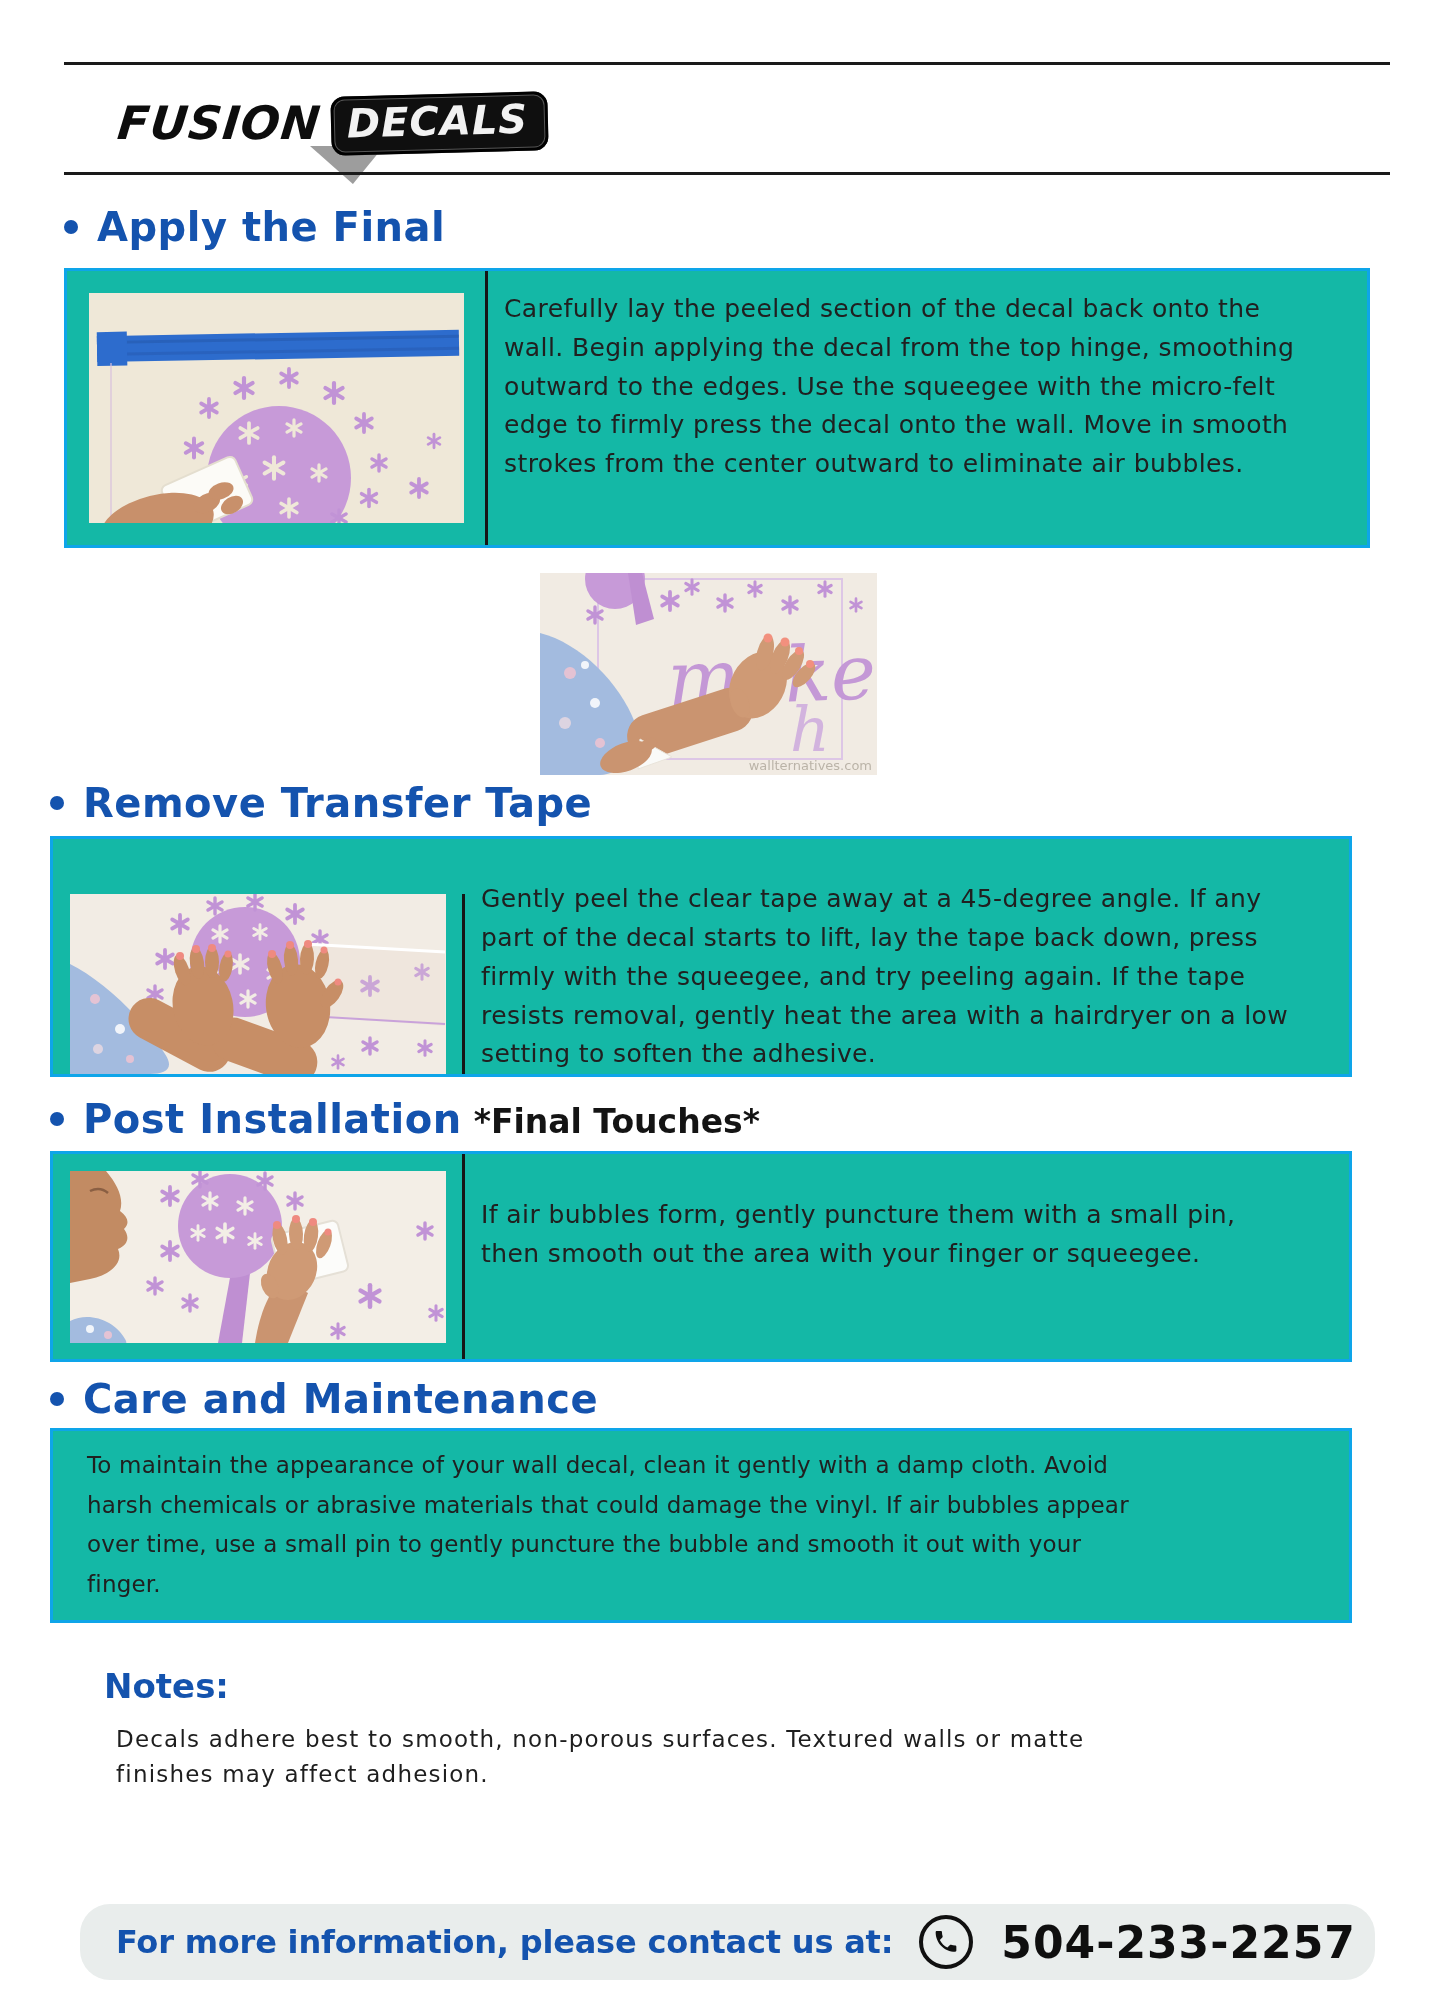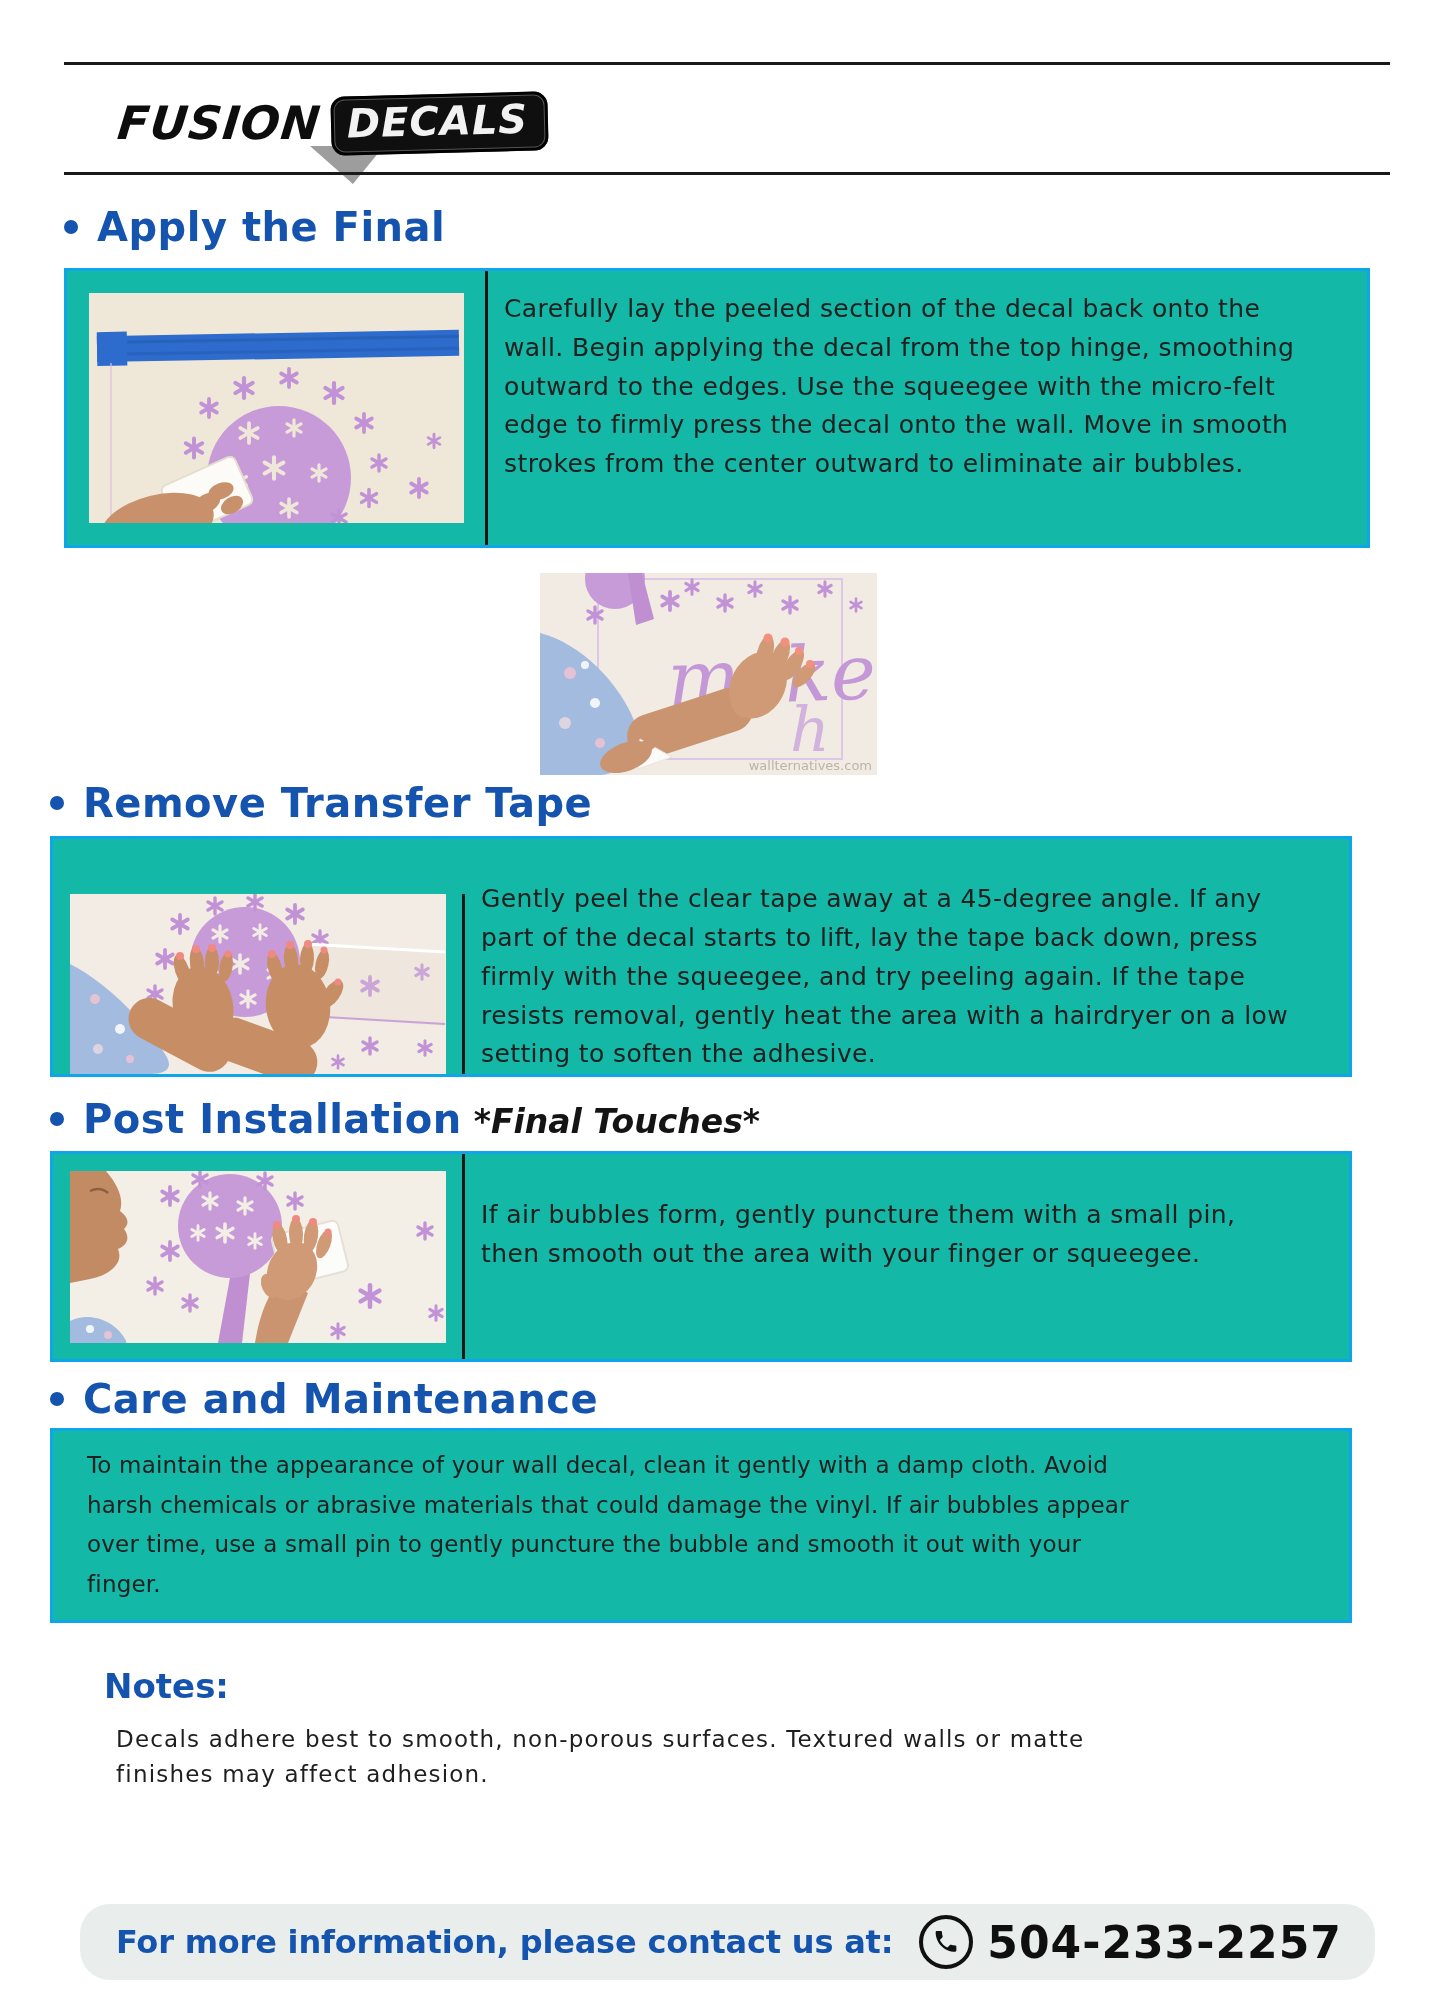--- a/index.html
+++ b/index.html
@@ -18,21 +18,21 @@
   .logo-badge{position:relative;z-index:1;margin-left:10px;background:#0f0f0f;color:#f2f2f2;
               border-radius:14px;padding:4px 20px 9px 16px;transform:rotate(-1.5deg);
               box-shadow:inset 0 0 0 3px #000, inset 0 0 0 4px #555;}
   .logo-badge span{font-style:italic;font-weight:bold;font-size:40px;letter-spacing:1px;}
   .logo-badge span::first-letter{font-size:48px;}
 
   
   .sec-head{position:absolute;display:flex;align-items:center;}
   .bullet{width:14px;height:14px;border-radius:50%;background:#1453ae;margin-right:19px;flex:0 0 auto;}
   .head-text{font-weight:bold;font-size:40px;color:#1453ae;letter-spacing:.5px;white-space:nowrap;}
-  .head-suffix{font-weight:bold;font-size:33px;color:#141414;margin-left:12px;padding-top:5px;white-space:nowrap;font-style:italic;}
+  .head-suffix{font-weight:bold;font-size:33px;color:#141414;margin-left:12px;padding-top:5px;white-space:nowrap;}
 
   
   .info-box{position:absolute;border:3px solid #0ea5e9;background:#14b8a6;display:flex;box-sizing:border-box;}
   .pcell{border-right:3px solid #161616;display:flex;align-items:center;justify-content:center;box-sizing:border-box;}
   .pcell-1{flex:0 0 421px;}
   .pcell-2{flex:0 0 412px;}
   .tcell{flex:1;box-sizing:border-box;}
   .body-text{font-size:25px;line-height:1.55;letter-spacing:.4px;color:#202020;}
   .t1{padding:19px 0 0 16px;width:795px;}
   .t2{padding:23px 0 0 16px;width:825px;}
@@ -44,21 +44,21 @@
   
   .notes-head{position:absolute;left:104px;top:1666px;font-weight:bold;font-size:34px;color:#1453ae;}
   .notes-body{position:absolute;left:104px;top:1722px;width:980px;font-size:23px;
               letter-spacing:1.2px;line-height:1.5;color:#1e1e1e;margin-left:12px;}
 
   
   .footer{position:absolute;left:80px;top:1904px;width:1295px;height:76px;background:#e9edec;
           border-radius:30px;display:flex;align-items:center;padding-left:36px;box-sizing:border-box;}
   .footer-label{font-weight:bold;font-size:32px;color:#1453ae;letter-spacing:-.2px;white-space:nowrap;}
   .footer-phone-icon{margin-left:24px;flex:0 0 auto;}
-  .footer-number{margin-left:12px;font-weight:bold;font-size:44px;color:#0f0f0f;letter-spacing:1px;white-space:nowrap;}
+  .footer-number{margin-left:26px;font-weight:bold;font-size:44px;color:#0f0f0f;letter-spacing:1px;white-space:nowrap;}
 
   svg{display:block;}
   .defs-svg{position:absolute;width:0;height:0;}
 </style>
 </head>
 <body>
 
 <svg class="defs-svg" aria-hidden="true">
   <defs>
     <g id="ast" fill="none" stroke-linecap="round">

